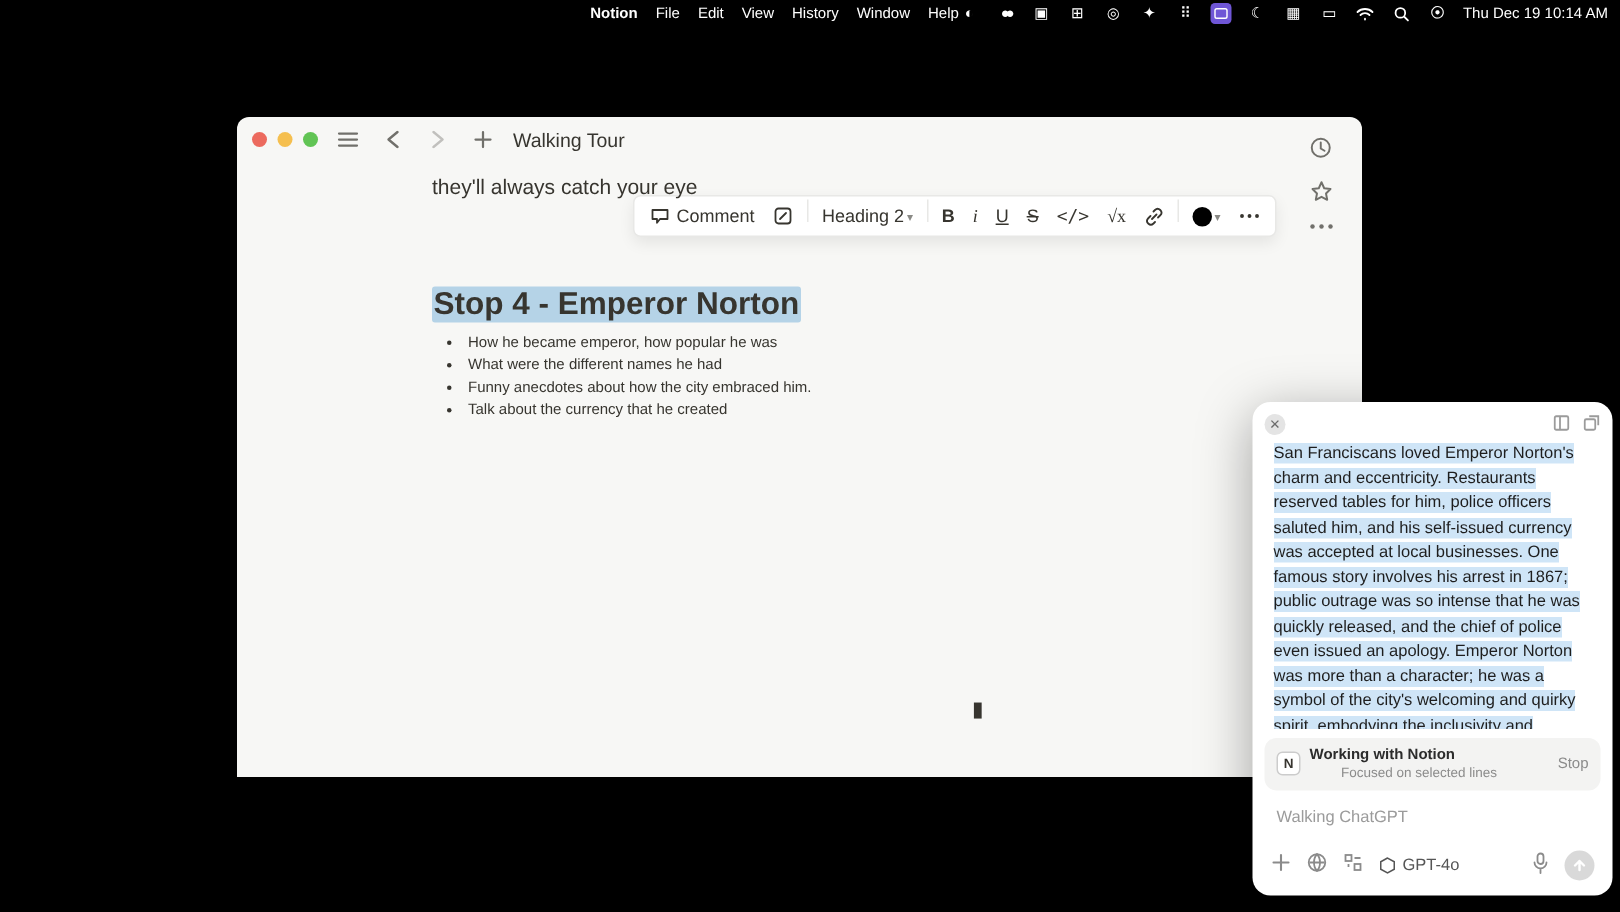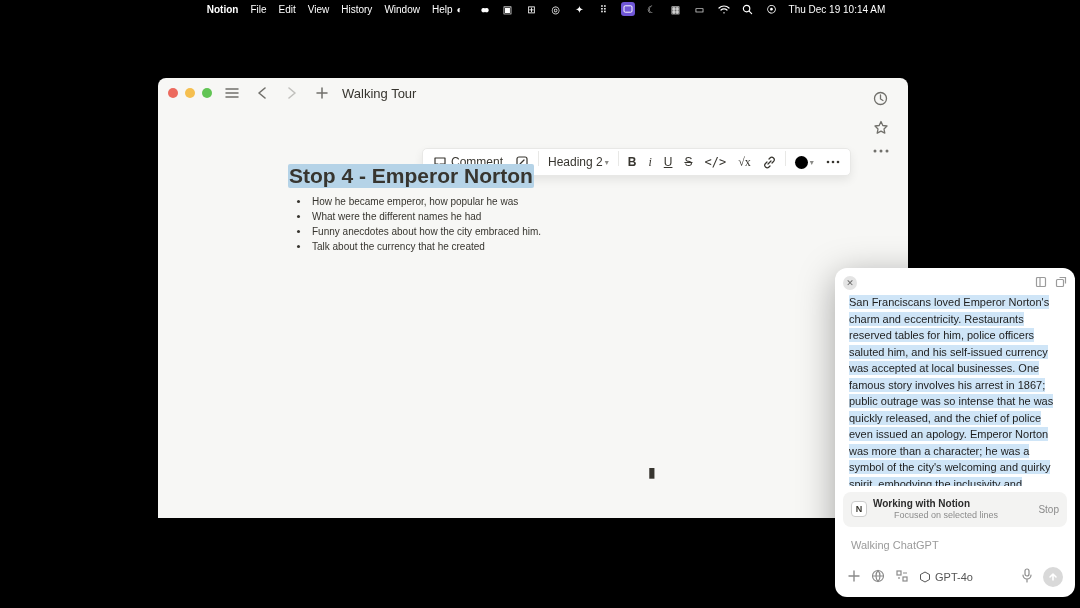--- a/index.html
+++ b/index.html
@@ -16,21 +16,21 @@
     .menubar {
       position: absolute;
       top: 0; left: 0; right: 0;
       height: 18px;
       display: flex;
       align-items: center;
       padding: 0 8px;
       color: #fff;
       font-size: 10px;
       font-weight: 500;
-      justify-content: center;
+      justify-content: flex-end;
     }
     .menubar-left, .menubar-right { display: flex; align-items: center; gap: 12px; }
     .menubar-left .apple { font-size: 12px; }
     .menubar-right { gap: 10px; }
     .menubar-right .icon { width: 14px; height: 14px; display: flex; align-items: center; justify-content: center; }
     .menubar-right .icon svg { display: block; }
     .purple-box { background: #6f56d6; width: 18px; height: 14px; border-radius: 3px; display: flex; align-items: center; justify-content: center; }
 
     
     .window {
@@ -82,21 +82,21 @@
     }
     .text-above {
       font-size: 14px;
       color: #37352f;
       line-height: 1.5;
       margin-top: 6px;
     }
     
     .toolbar {
       position: absolute;
-      top: 70px;
+      top: 52px;
       left: 264px;
       background: #fff;
       border: 1px solid #e8e8e6;
       border-radius: 5px;
       box-shadow: 0 4px 10px rgba(0,0,0,0.08);
       display: flex;
       align-items: flex-start;
       padding: 2px 5px;
       gap: 2px;
       font-size: 13px;
@@ -359,20 +359,21 @@
     <div class="tb-item">
       <svg width="14" height="4" viewBox="0 0 14 4" fill="#37352f">
           <circle cx="2" cy="2" r="1.3"></circle>
           <circle cx="7" cy="2" r="1.3"></circle>
           <circle cx="12" cy="2" r="1.3"></circle>
         </svg>
     </div>
   </div>
 
   <div class="editor">
+    <div class="text-above">they'll always catch your eye</div>
     <h2 class="h2-selected">Stop 4 - Emperor Norton</h2>
     <ul class="bullets">
       <li>How he became emperor, how popular he was</li>
       <li>What were the different names he had</li>
       <li>Funny anecdotes about how the city embraced him.</li>
       <li>Talk about the currency that he created</li>
     </ul>
   </div>
   <div class="body-cursor">▮</div>
 </div>

